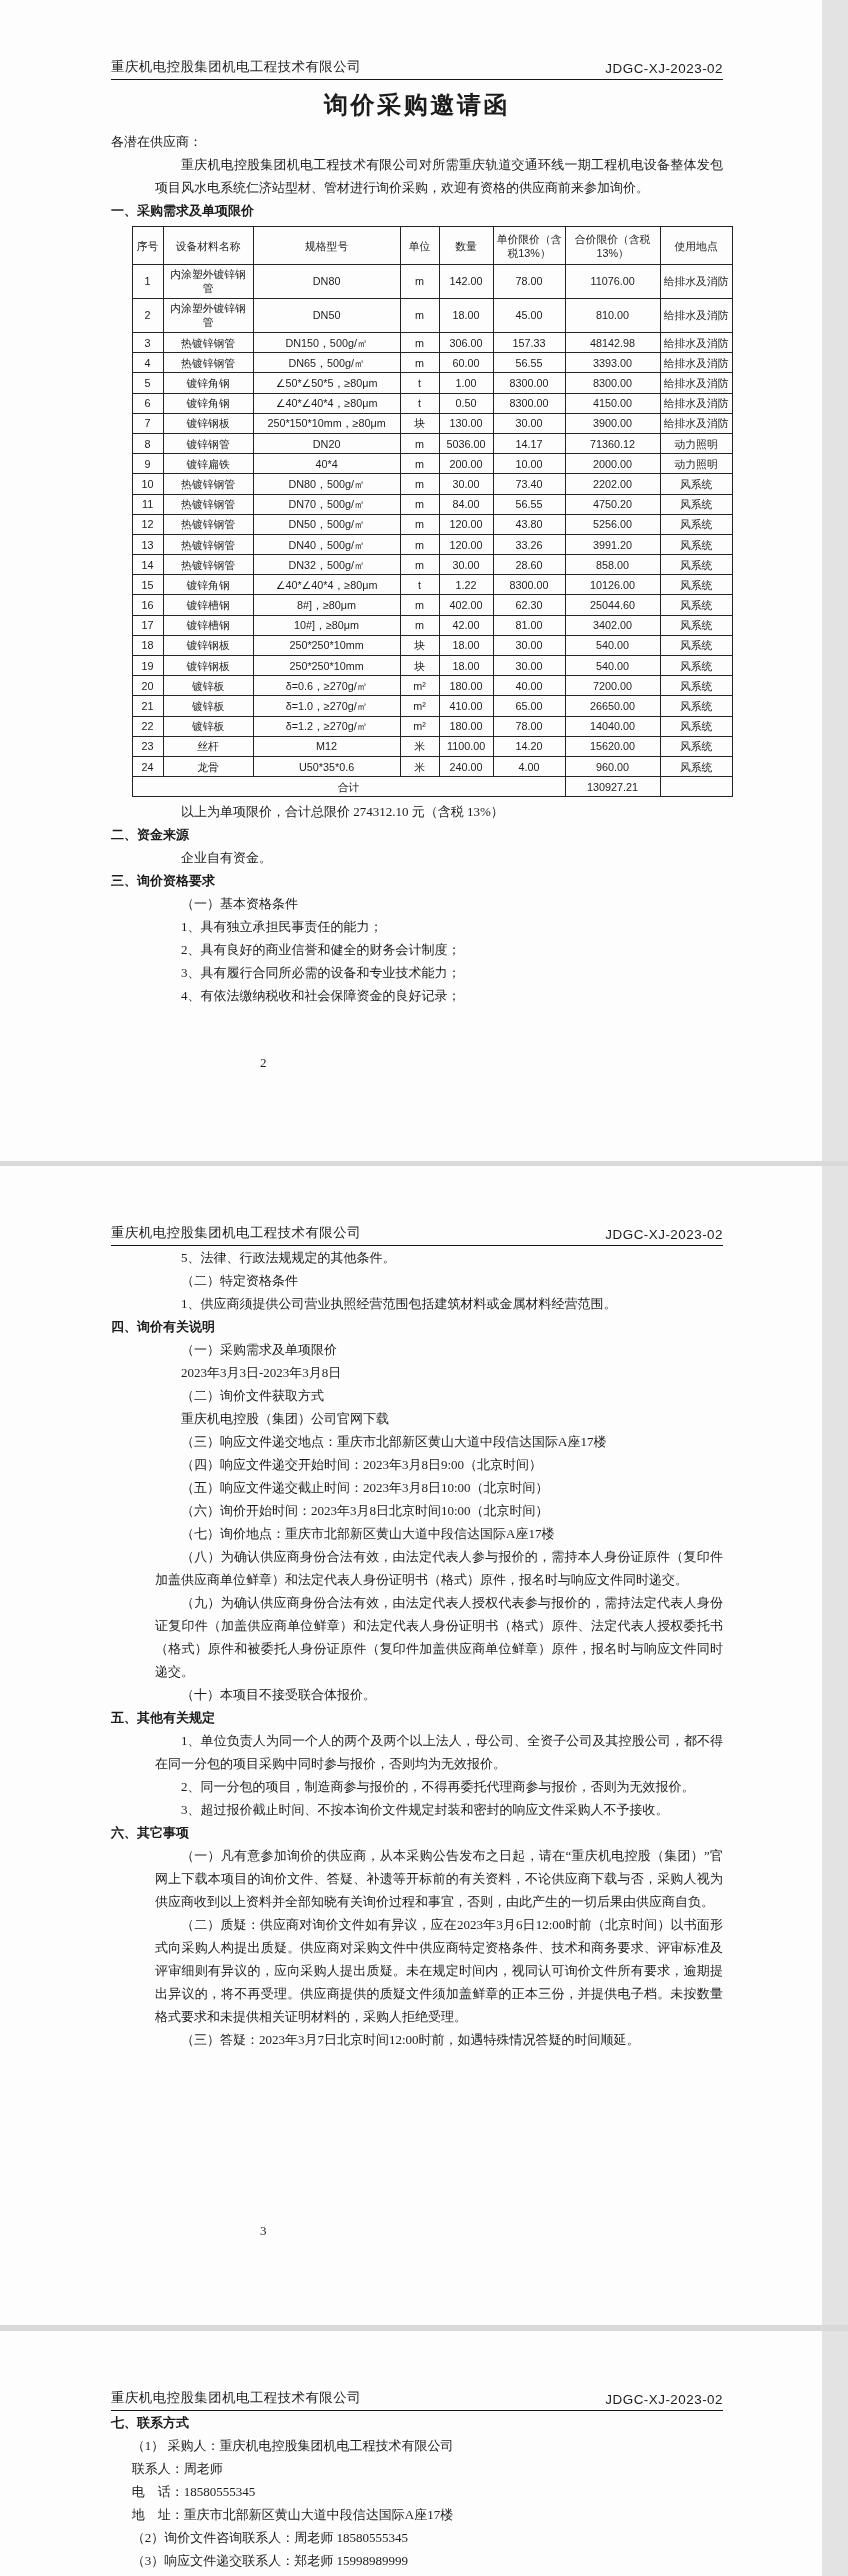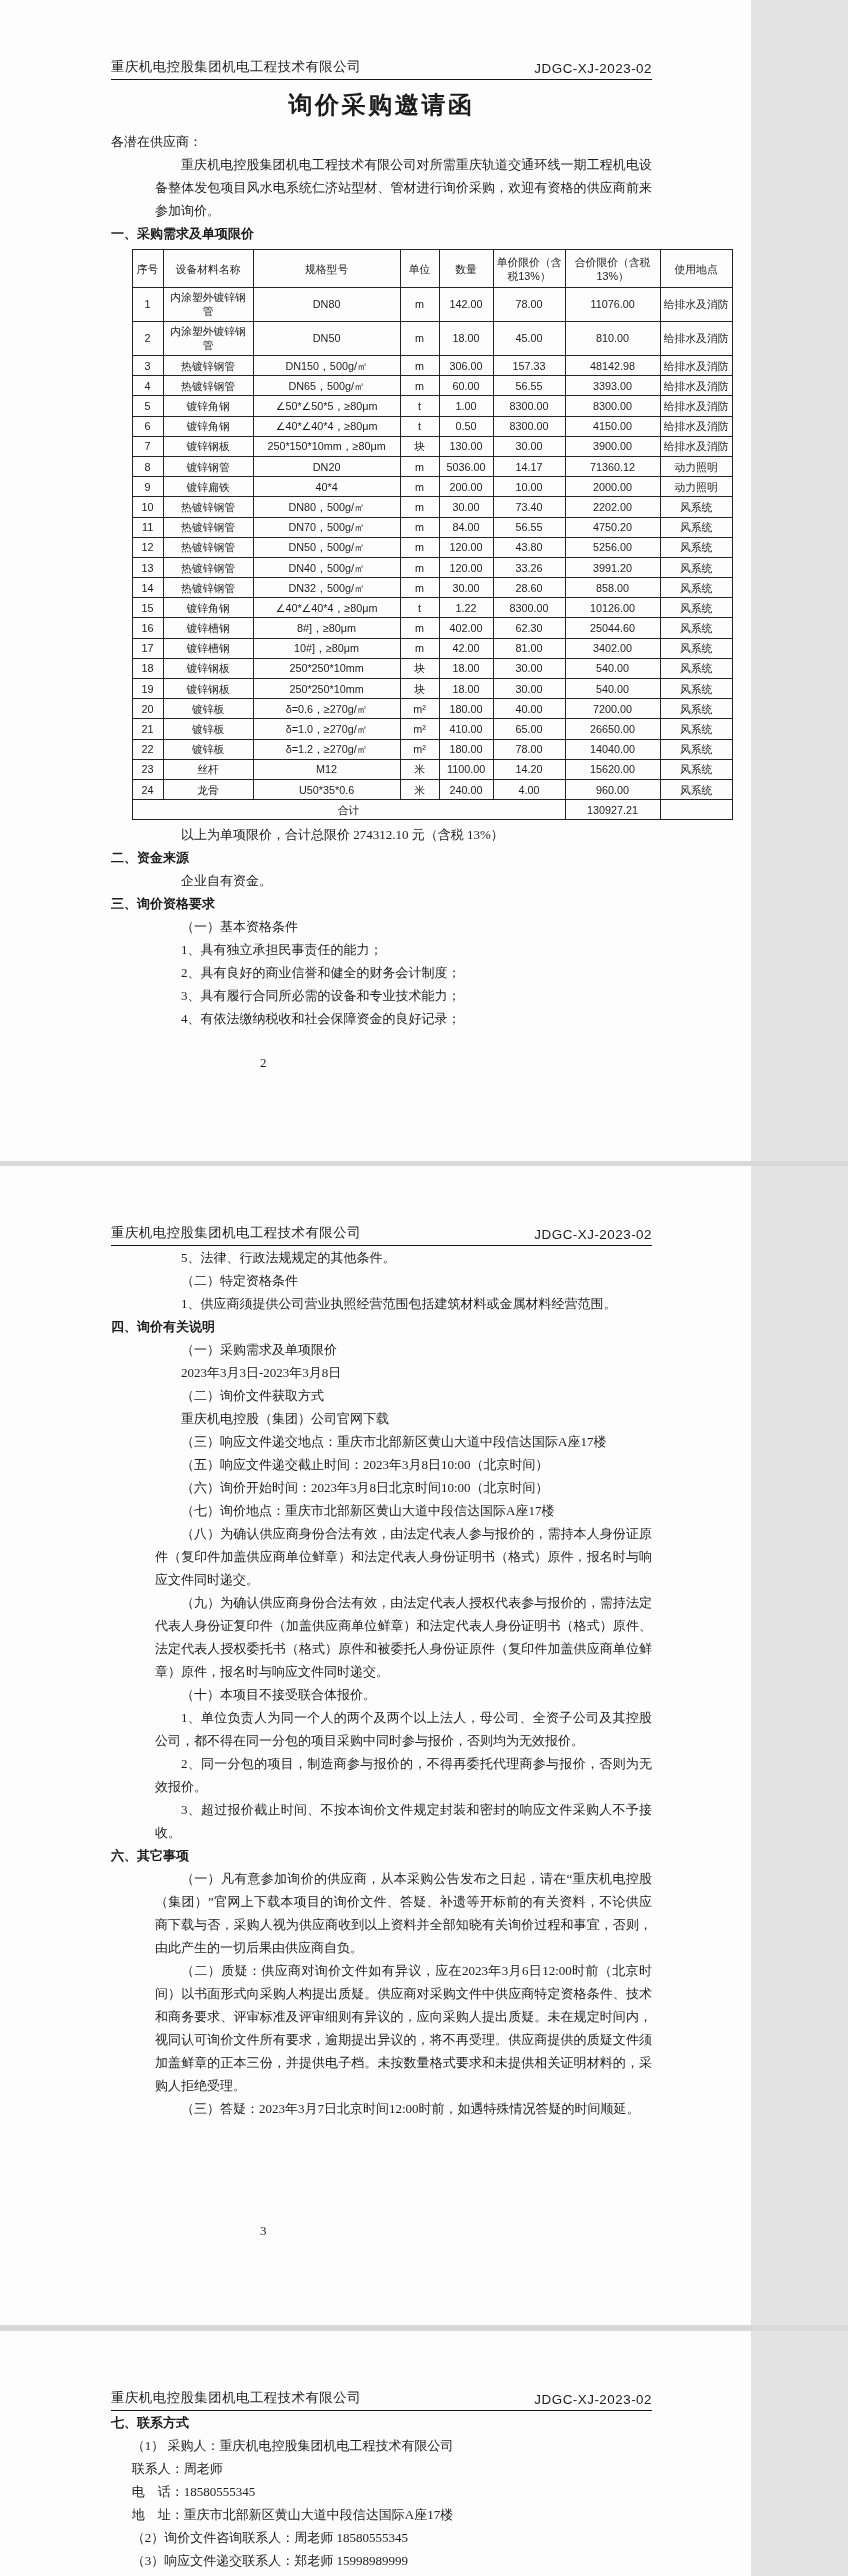--- a/index.html
+++ b/index.html
@@ -1,17 +1,17 @@
 <!DOCTYPE html>
 <html style="font-size:8.2px"><head>
 <meta charset="utf-8">
 <style>
   html,body{margin:0;padding:0;background:#e3e3e3;}
   body{width:849px;font-family:"Liberation Serif","DejaVu Serif",serif;color:#1c1c1c;}
-  .page{position:relative;width:751px;background:#fdfdfd;overflow:hidden;}
+  .page{position:relative;width:822px;background:#fdfdfd;overflow:hidden;}
   .page-1{height:1161px;}
   .page-2{height:1159px;}
   .page-3{height:1154px;}
   .page-gap{width:849px;background:#d9d9d9;}
   .gap-1{height:5.2px;}
   .gap-2{height:6.2px;}
   .content{padding:0 99px 0 111px;}
   .page-head{display:flex;justify-content:space-between;align-items:flex-end;padding-top:58px;}
   .head-company{font-size:13.4px;letter-spacing:0.5px;}
   .head-code{font-size:13.4px;font-family:"Liberation Sans","DejaVu Sans",sans-serif;letter-spacing:0.5px;}
@@ -375,27 +375,29 @@
     <p class="line indent">（二）特定资格条件</p>
     <p class="line indent">1、供应商须提供公司营业执照经营范围包括建筑材料或金属材料经营范围。</p>
     <p class="line bold">四、询价有关说明</p>
     <div>
 
     <p class="line indent">（一）采购需求及单项限价</p>
         <p class="line indent">2023年3月3日-2023年3月8日</p>
         <p class="line indent">（二）询价文件获取方式</p>
         <p class="line indent">重庆机电控股（集团）公司官网下载</p>
         <p class="line indent">（三）响应文件递交地点：重庆市北部新区黄山大道中段信达国际A座17楼</p>
+        <p class="line indent">（四）响应文件递交开始时间：2023年3月8日9:00（北京时间）</p>
         <p class="line indent">（五）响应文件递交截止时间：2023年3月8日10:00（北京时间）</p>
         <p class="line indent">（六）询价开始时间：2023年3月8日北京时间10:00（北京时间）</p>
         <p class="line indent">（七）询价地点：重庆市北部新区黄山大道中段信达国际A座17楼</p>
         <p class="line indent">（八）为确认供应商身份合法有效，由法定代表人参与报价的，需持本人身份证原件（复印件加盖供应商单位鲜章）和法定代表人身份证明书（格式）原件，报名时与响应文件同时递交。</p>
         <p class="line indent">（九）为确认供应商身份合法有效，由法定代表人授权代表参与报价的，需持法定代表人身份证复印件（加盖供应商单位鲜章）和法定代表人身份证明书（格式）原件、法定代表人授权委托书（格式）原件和被委托人身份证原件（复印件加盖供应商单位鲜章）原件，报名时与响应文件同时递交。</p>
         <p class="line indent">（十）本项目不接受联合体报价。</p>
       </div>
+    <p class="line bold">五、其他有关规定</p>
     <div>
 
     <p class="line indent">1、单位负责人为同一个人的两个及两个以上法人，母公司、全资子公司及其控股公司，都不得在同一分包的项目采购中同时参与报价，否则均为无效报价。</p>
         <p class="line indent">2、同一分包的项目，制造商参与报价的，不得再委托代理商参与报价，否则为无效报价。</p>
         <p class="line indent">3、超过报价截止时间、不按本询价文件规定封装和密封的响应文件采购人不予接收。</p>
       </div>
     <p class="line bold">六、其它事项</p>
     <div>
 
     <p class="line indent">（一）凡有意参加询价的供应商，从本采购公告发布之日起，请在“重庆机电控股（集团）”官网上下载本项目的询价文件、答疑、补遗等开标前的有关资料，不论供应商下载与否，采购人视为供应商收到以上资料并全部知晓有关询价过程和事宜，否则，由此产生的一切后果由供应商自负。</p>

